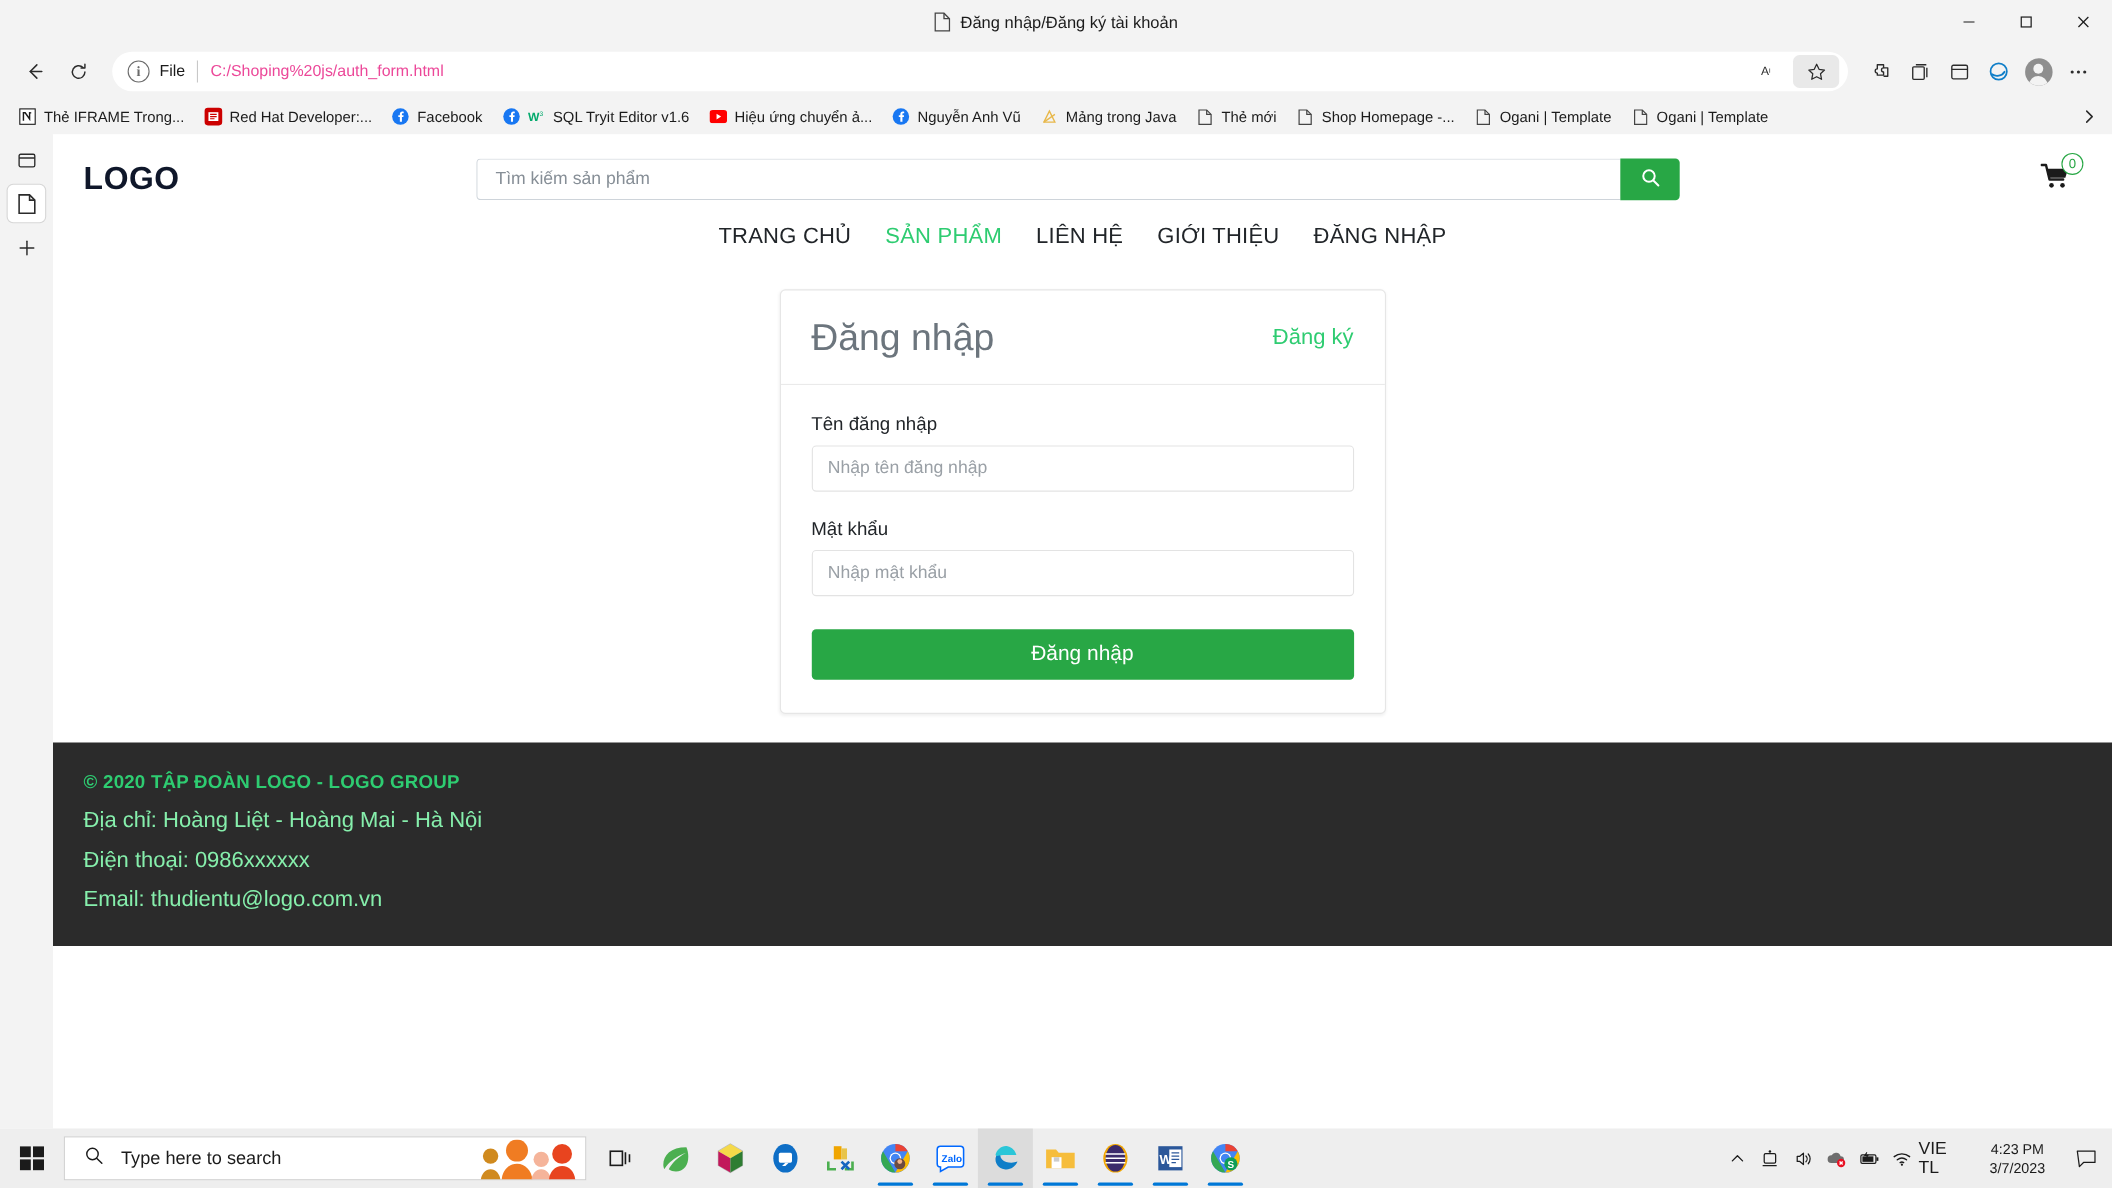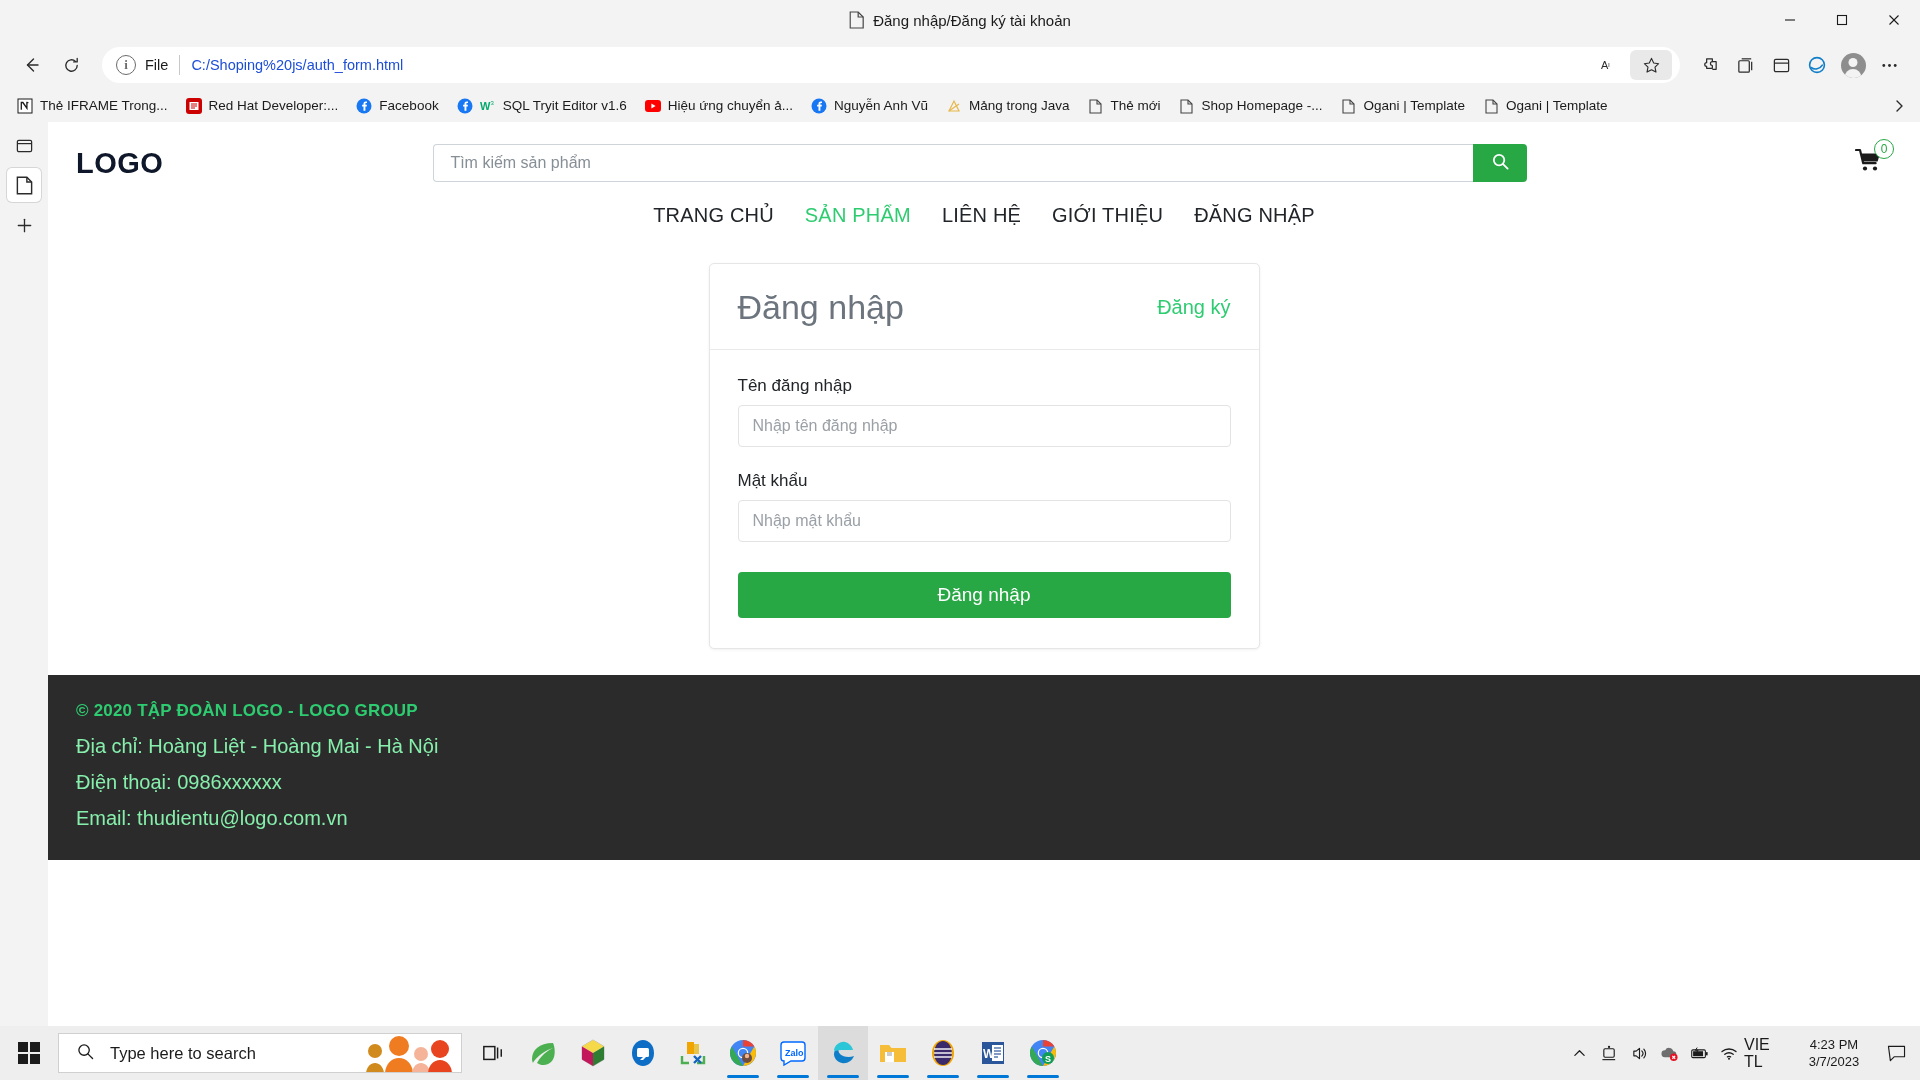--- a/index.html
+++ b/index.html
@@ -23,33 +23,33 @@
   .win-btn { width:52px; height:40px; display:flex; align-items:center; justify-content:center; color:#1b1b1b; }
   .win-btn svg { display:block; }
 
   
   .toolbar { height:50px; display:flex; align-items:center; padding:0 14px; gap:6px; background:#f3f3f3; }
   .tb-icon { width:34px; height:34px; border-radius:4px; display:flex; align-items:center; justify-content:center; color:#2b2b2b; flex:none; }
   .omnibox { flex:1; height:36px; background:#ffffff; border-radius:18px; display:flex; align-items:center; padding:0 8px 0 14px; margin-left:8px; margin-right:6px; }
   .omni-info { width:20px; height:20px; border:1.5px solid #6b6b6b; border-radius:50%; color:#6b6b6b; font-size:13px; font-weight:bold; display:flex; align-items:center; justify-content:center; font-family:"Liberation Serif", serif; flex:none; }
   .omni-scheme { font-size:14.5px; color:#1b1b1b; margin-left:9px; }
   .omni-divider { width:1px; height:20px; background:#c8c8c8; margin:0 11px; }
-  .omni-url { font-size:14.5px; color:#1d4ed8; flex:1; white-space:nowrap; overflow:hidden; }
+  .omni-url { font-size:14.5px; color:#ec4899; flex:1; white-space:nowrap; overflow:hidden; }
   .omni-right { display:flex; align-items:center; gap:4px; }
   .omni-btn { width:30px; height:30px; border-radius:4px; display:flex; align-items:center; justify-content:center; color:#2b2b2b; }
   .omni-btn.fav { background:#e9e9e9; border-radius:6px; width:42px; }
   .tb-right { display:flex; align-items:center; gap:2px; }
   .avatar-btn { width:34px; height:34px; display:flex; align-items:center; justify-content:center; }
   .avatar-circle { width:25px; height:25px; border-radius:50%; background:#8e8e8e; position:relative; overflow:hidden; }
   .avatar-circle::before { content:""; position:absolute; left:50%; top:5px; transform:translateX(-50%); width:9px; height:9px; border-radius:50%; background:#f3f3f3; }
   .avatar-circle::after { content:""; position:absolute; left:50%; top:16px; transform:translateX(-50%); width:17px; height:12px; border-radius:9px 9px 0 0; background:#f3f3f3; }
 
   
   .bookmarks { height:32px; display:flex; align-items:center; padding:0 8px; background:#f3f3f3; gap:0; overflow:hidden; }
-  .bm { display:flex; align-items:flex-start; gap:7px; padding:4px 9px; border-radius:4px; font-size:13.5px; color:#1b1b1b; white-space:nowrap; flex:none; }
+  .bm { display:flex; align-items:center; gap:7px; padding:4px 9px; border-radius:4px; font-size:13.5px; color:#1b1b1b; white-space:nowrap; flex:none; }
   .bm-ico { width:16px; height:16px; flex:none; display:flex; align-items:center; justify-content:center; font-size:11px; border-radius:3px; }
   .bm-more { margin-left:auto; width:26px; height:26px; display:flex; align-items:center; justify-content:center; color:#2b2b2b; flex:none; }
 
   
   .rail { position:absolute; left:0; top:122px; width:48px; bottom:0; background:#f3f3f3; display:flex; flex-direction:column; align-items:center; padding-top:6px; gap:6px; z-index:5; }
   .rail-btn { width:34px; height:34px; border-radius:5px; display:flex; align-items:center; justify-content:center; color:#2b2b2b; }
   .rail-btn.active { background:#ffffff; box-shadow:0 0 0 1px #d6d6d6; }
 
   
   .page { position:absolute; left:48px; top:122px; right:0; bottom:0; background:#ffffff; overflow:hidden; }
@@ -80,21 +80,21 @@
   .submit-btn { width:100%; height:46px; background:#28a745; color:#fff; border:none; border-radius:4px; font-size:19px; cursor:pointer; margin-top:30px; font-family:"Liberation Sans", sans-serif; }
 
   .footer { background:#2b2b2b; padding:26px 28px 30px; margin-top:20px; }
   .footer-title { color:#2ecc71; font-size:17px; font-weight:bold; margin-bottom:14px; letter-spacing:.2px; }
   .footer-line { color:#86efac; font-size:20px; margin-bottom:13px; }
   .footer-line:last-child { margin-bottom:0; }
 
   
   .taskbar { position:absolute; left:0; bottom:0; width:1920px; height:54px; background:#eeeeee; display:flex; align-items:center; }
   .start { width:58px; height:54px; display:flex; align-items:center; justify-content:center; }
-  .tb-search { width:404px; height:40px; background:#ffffff; border:1px solid #d0d0d0; display:flex; align-items:center; padding-left:18px; gap:16px; position:relative; overflow:hidden; }
+  .tb-search { width:475px; height:40px; background:#ffffff; border:1px solid #d0d0d0; display:flex; align-items:center; padding-left:18px; gap:16px; position:relative; overflow:hidden; }
   .tb-search-text { font-size:16.5px; color:#1b1b1b; }
   .people { position:absolute; right:8px; bottom:-2px; display:flex; align-items:flex-end; gap:1px; }
   .tb-apps { display:flex; align-items:center; gap:0; margin-left:6px; }
   .tb-app { width:50px; height:54px; display:flex; align-items:center; justify-content:center; position:relative; }
   .tb-app.running::after { content:""; position:absolute; bottom:2px; left:50%; transform:translateX(-50%); width:32px; height:3px; background:#0078d7; border-radius:2px; }
   .tb-app.active { background:#dcdcdc; }
   .tray { margin-left:auto; display:flex; align-items:center; gap:0; padding-right:6px; }
   .tray-ico { width:30px; height:54px; display:flex; align-items:center; justify-content:center; color:#1b1b1b; position:relative; }
   .tray-lang { width:46px; font-size:16px; color:#1b1b1b; line-height:17px; }
   .tray-clock { width:88px; text-align:center; font-size:13px; color:#1b1b1b; line-height:17px; }

